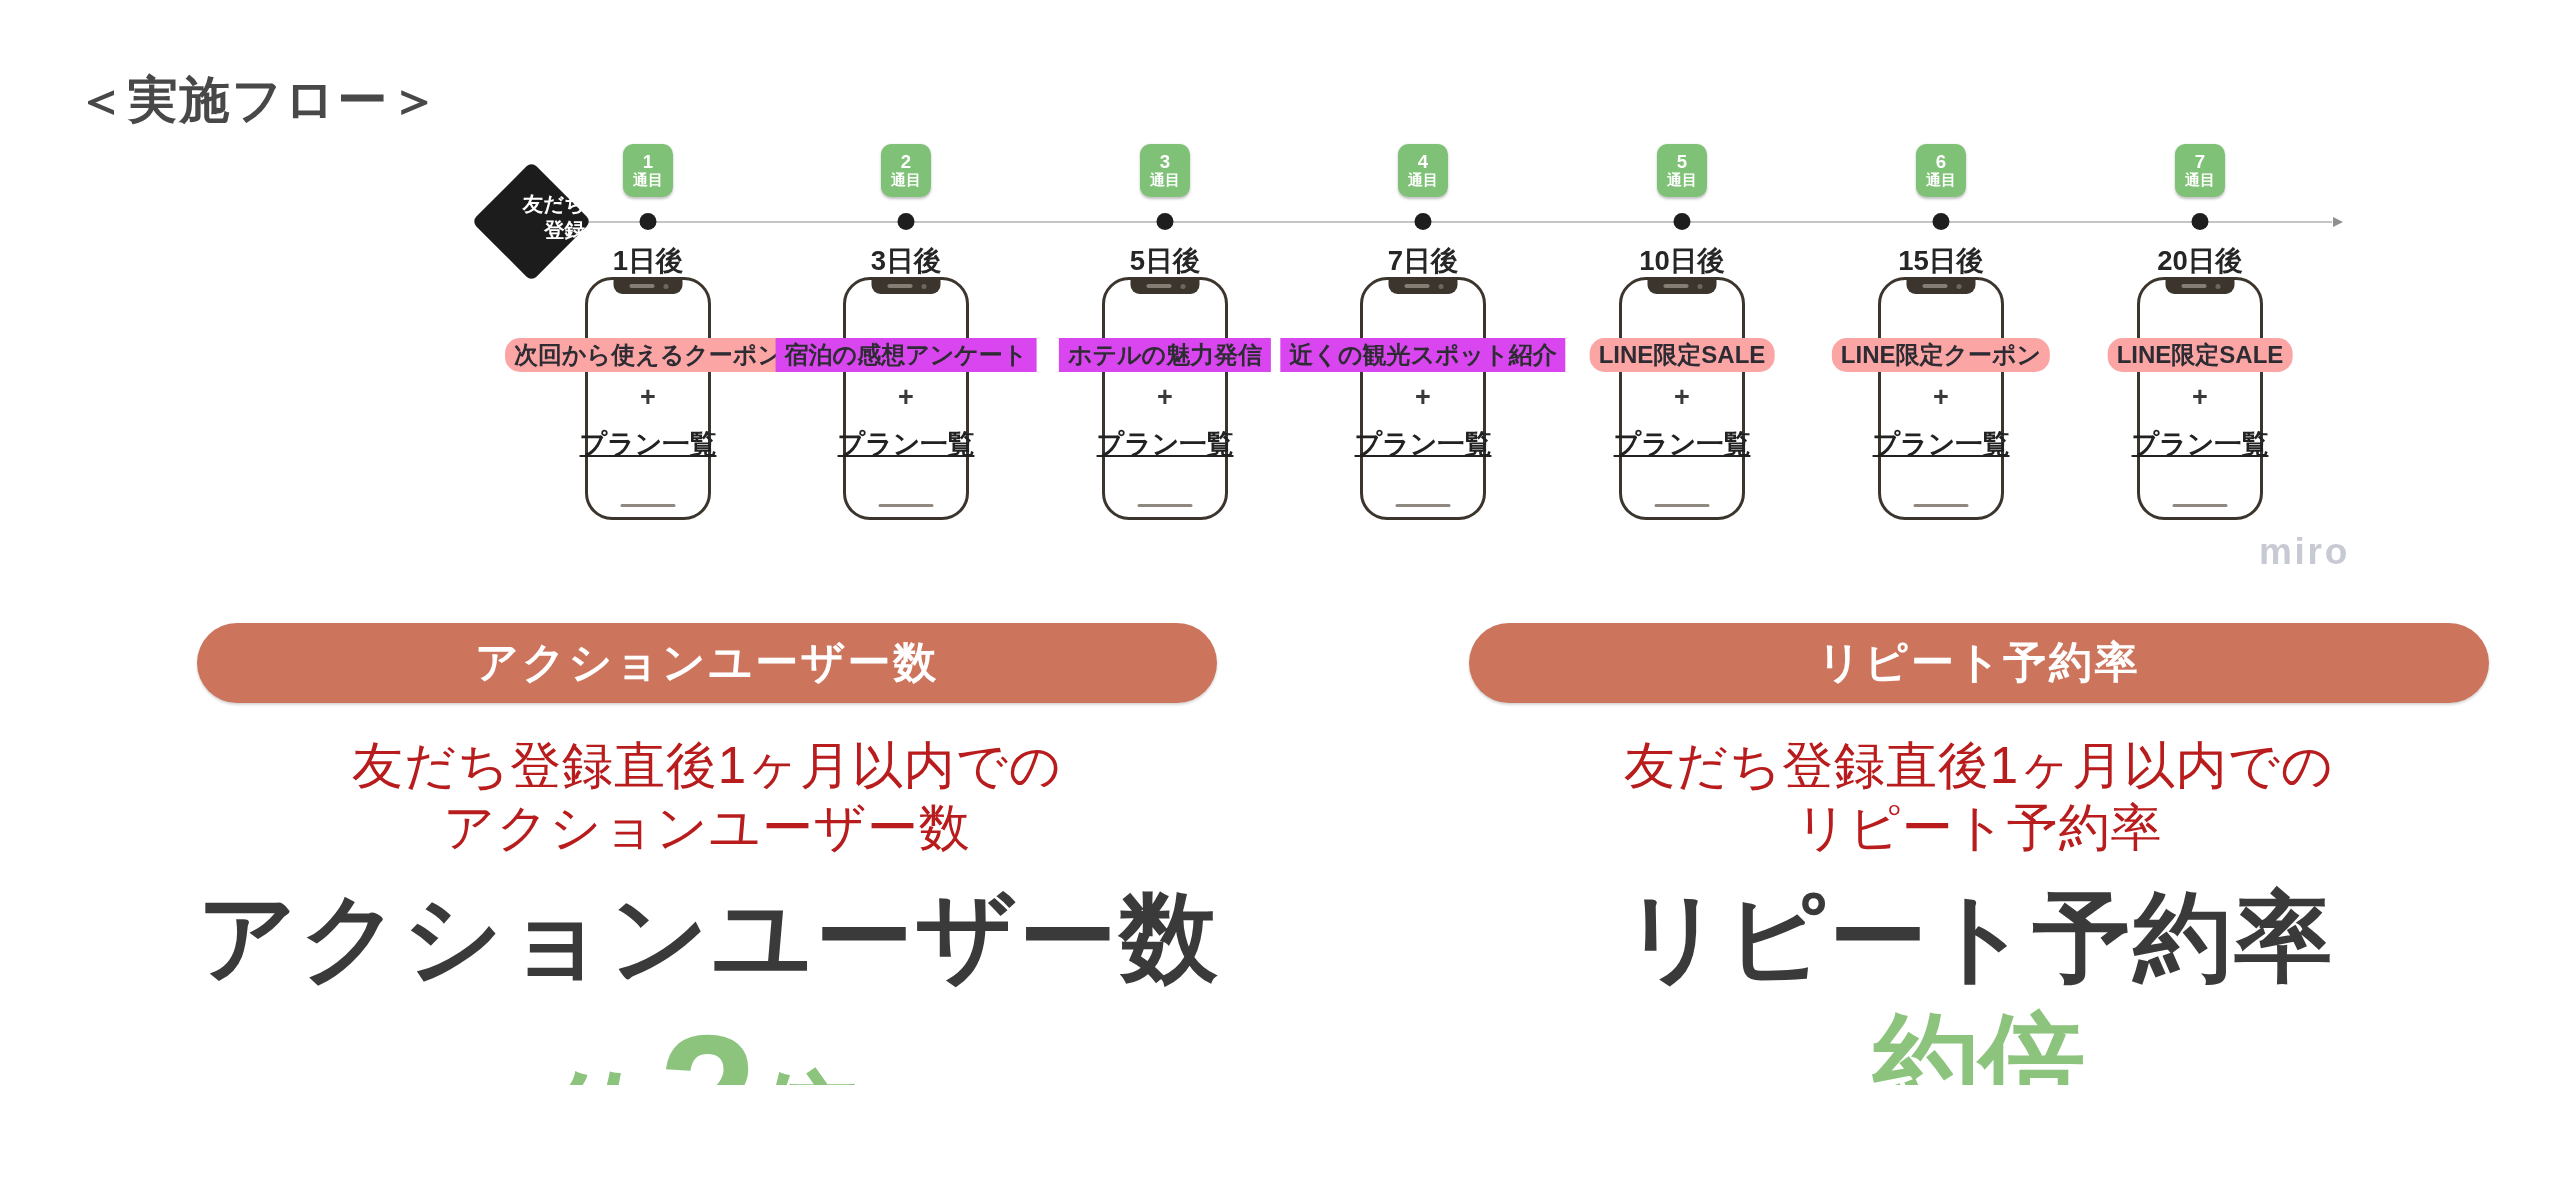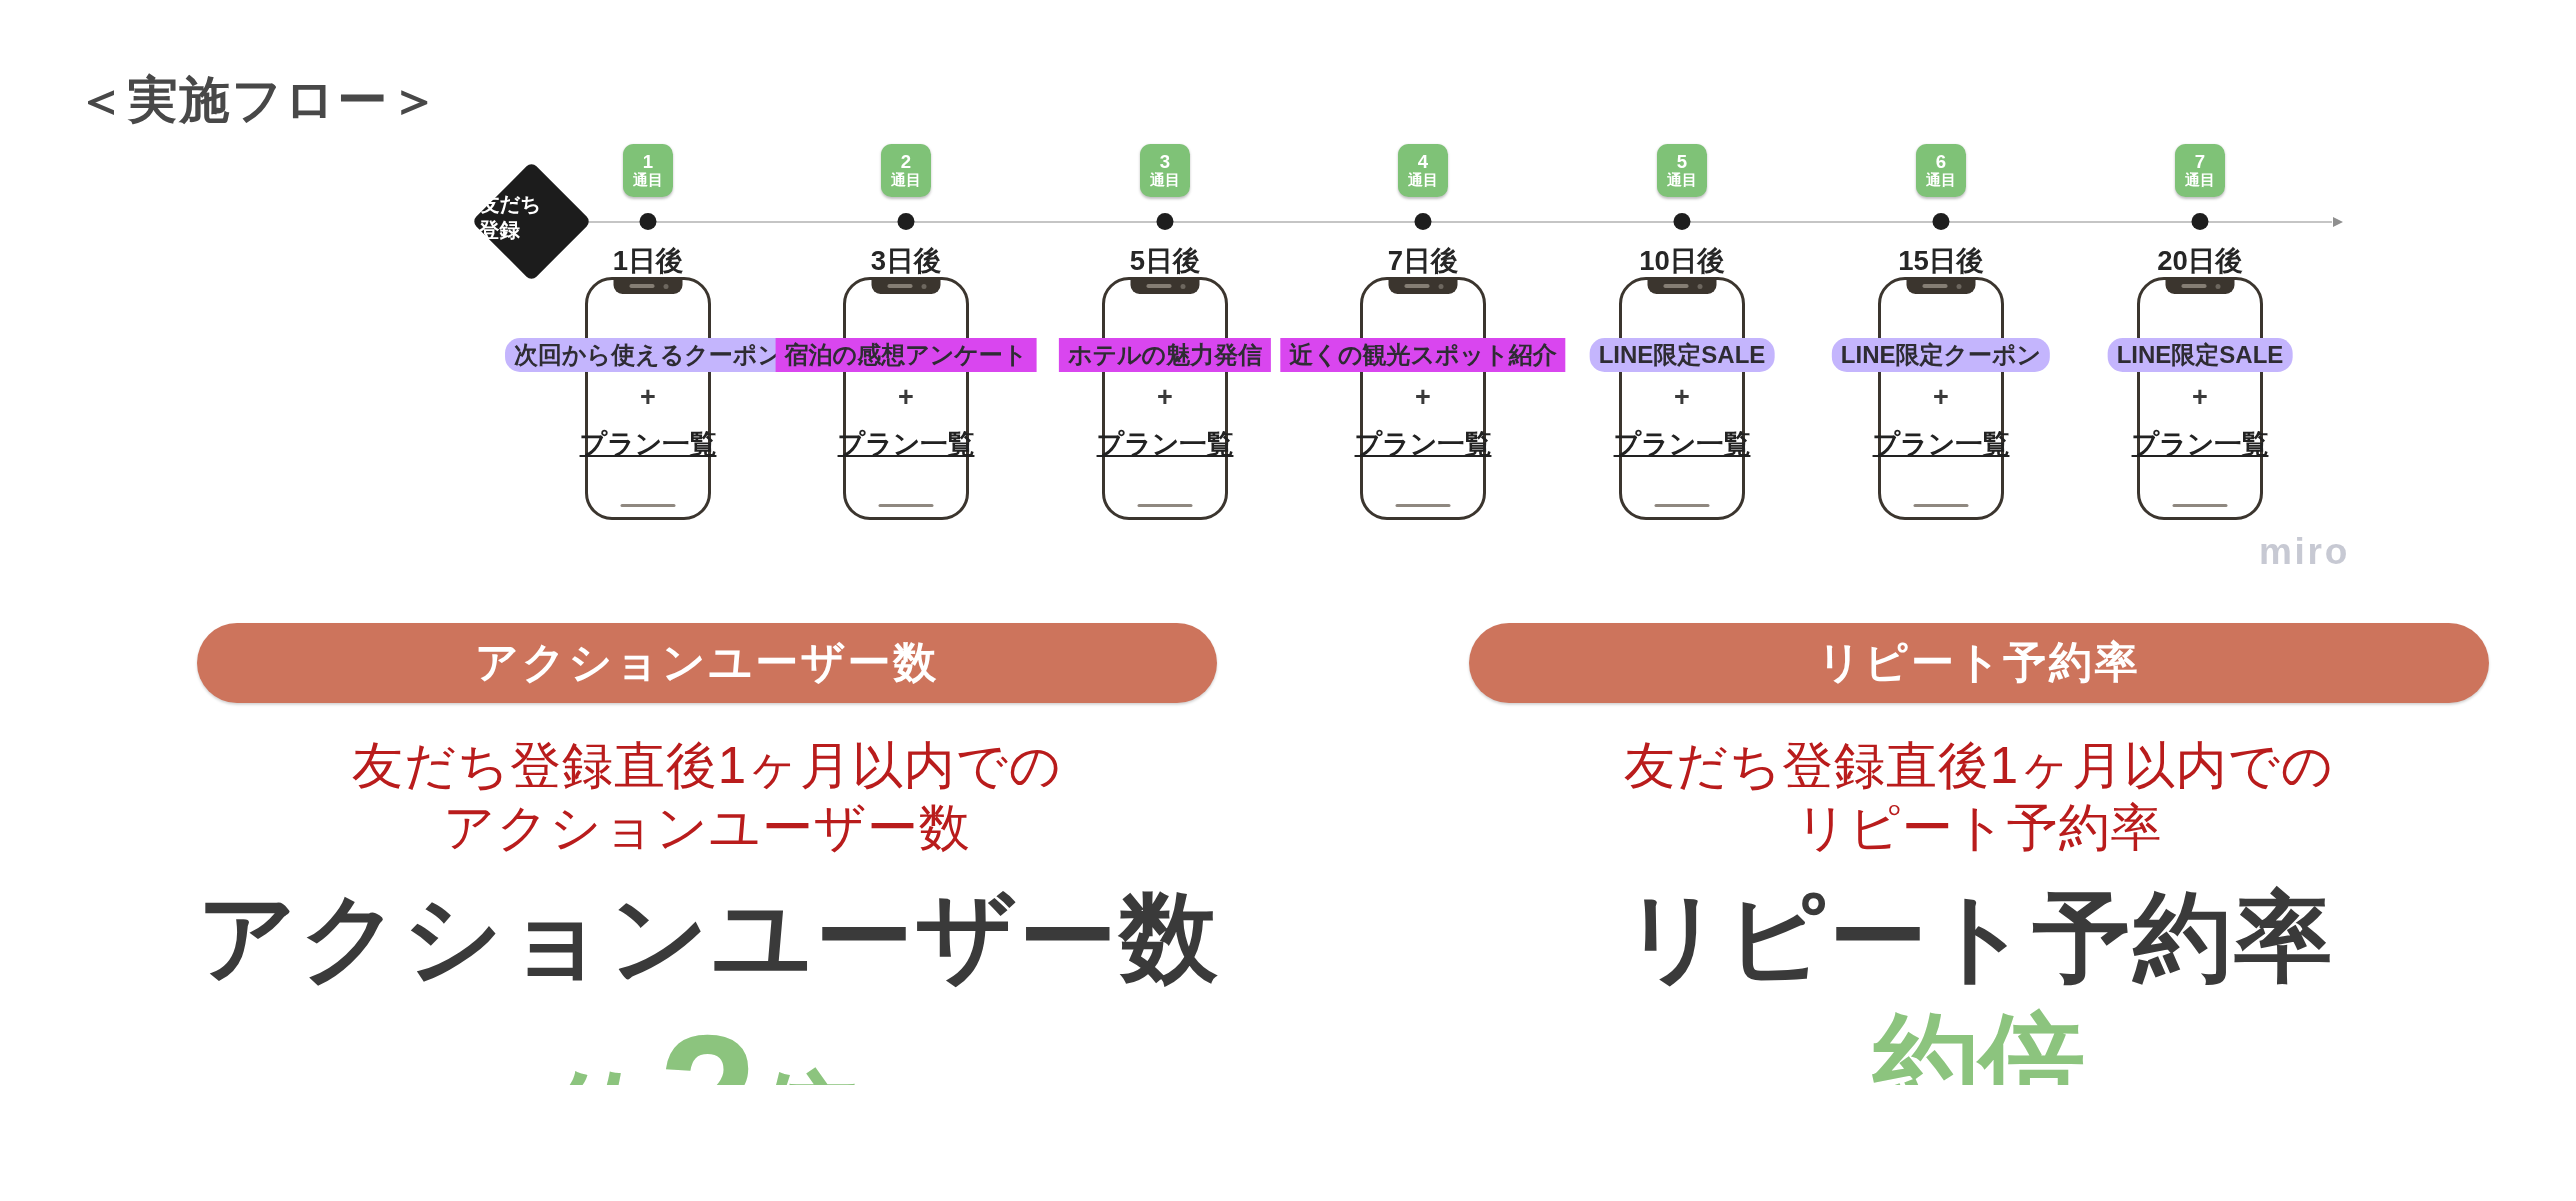--- a/index.html
+++ b/index.html
@@ -25,21 +25,21 @@
     border-left:10.6px solid #8f8f8f;
     border-top:5.3px solid transparent;border-bottom:5.3px solid transparent;
   }
   .diamond-wrap{position:absolute;left:532px;top:222px;width:0;height:0;}
   .diamond{
     position:absolute;left:-43px;top:-43px;width:85px;height:85px;
     background:#1c1c1c;border-radius:7px;transform:rotate(45deg);
   }
   .diamond-label{
     position:absolute;left:-53px;top:-30px;width:106px;
-    text-align:left;color:#ffffff;font-size:20.4px;font-weight:700;line-height:1.25;
+    text-align:right;color:#ffffff;font-size:20.4px;font-weight:700;line-height:1.25;
   }
   
   .step{position:absolute;top:0;width:0;height:550px;}
   .step > *{position:absolute;left:0;transform:translateX(-50%);}
   .badge{
     top:144px;width:50px;height:53px;
     background:#7fc277;border-radius:10.6px;
     display:flex;flex-direction:column;align-items:center;justify-content:center;
     color:#ffffff;font-weight:700;line-height:1.1;
     box-shadow:0 1.8px 2.7px rgba(0,0,0,.25);
@@ -66,21 +66,21 @@
   }
   .phone .homebar{
     position:absolute;bottom:9.8px;left:50%;transform:translateX(-50%);
     width:55px;height:3.5px;background:#8f8880;border-radius:1.8px;
   }
   .msg{
     top:338px;height:34px;line-height:34px;padding:0 9px;
     font-size:24px;font-weight:700;color:#2e2c33;white-space:nowrap;
     z-index:3;
   }
-  .hl-orange{background:#c4b5fd;border-radius:15px;}
+  .hl-orange{background:#fca5a5;border-radius:15px;}
   .hl-green{background:#d946ef;}
   .plus{top:382px;font-size:27px;font-weight:600;color:#3a3a3a;}
   .plan{top:426px;font-size:27px;font-weight:600;color:#222222;white-space:nowrap;z-index:3;text-decoration:underline;}
   
   .miro{
     position:absolute;left:2259px;top:531px;
     font-size:37px;font-weight:600;color:#c7c9d3;letter-spacing:2.7px;
   }
   
   .rescol{position:absolute;top:623px;width:1020px;text-align:center;}

